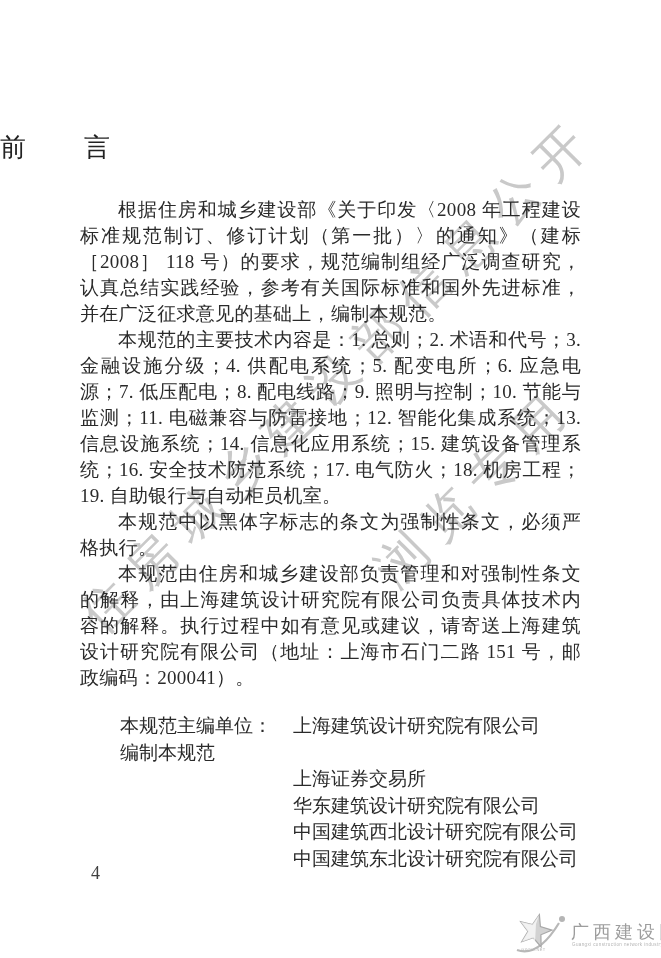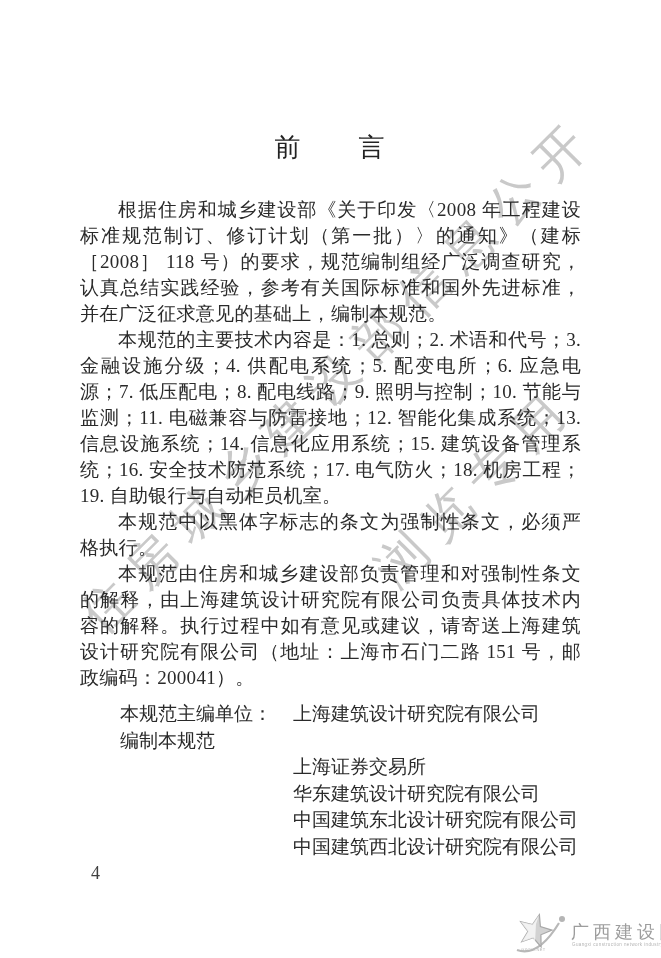--- a/index.html
+++ b/index.html
@@ -27,21 +27,21 @@
     line-height: 1;
   }
   .wm1 { left: -14px; top: 350px; }
   .wm2 { left: 347px; top: 462px; }
   
   .doc-title {
     position: absolute;
     top: 130px;
     left: 0;
     width: 100%;
-    text-align: center;
+    text-align: left;
     font-size: 26px;
     font-weight: 400;
     letter-spacing: 2px;
     color: #222222;
     z-index: 2;
   }
   
   .body-text {
     position: absolute;
     left: 80px;
@@ -50,21 +50,21 @@
     font-size: 19px;
     line-height: 26px;
     text-align: justify;
     z-index: 2;
   }
   .body-text p {
     text-indent: 2em;
     letter-spacing: 0.3px;
   }
   
-  .units { margin-top: 10px; }
+  .units { margin-top: 22px; }
   .unit-row { display: flex; line-height: 26.5px; }
   .unit-indent { width: 40px; flex: 0 0 40px; }
   .unit-label { width: 173px; flex: 0 0 173px; display: flex; justify-content: space-between; white-space: nowrap; }
   .unit-spacer { width: 213px; flex: 0 0 213px; }
   .unit-value { flex: 1; white-space: nowrap; }
   
   .page-number {
     position: absolute;
     left: 91px;
     top: 863px;
@@ -129,25 +129,25 @@
       <div class="unit-row">
         <span class="unit-spacer"></span>
         <span class="unit-value">上海证券交易所</span>
       </div>
       <div class="unit-row">
         <span class="unit-spacer"></span>
         <span class="unit-value">华东建筑设计研究院有限公司</span>
       </div>
       <div class="unit-row">
         <span class="unit-spacer"></span>
-        <span class="unit-value">中国建筑东北设计研究院有限公司</span>
+        <span class="unit-value">中国建筑西北设计研究院有限公司</span>
       </div>
       <div class="unit-row">
         <span class="unit-spacer"></span>
-        <span class="unit-value">中国建筑西北设计研究院有限公司</span>
+        <span class="unit-value">中国建筑东北设计研究院有限公司</span>
       </div>
     </div>
   </div>
 
   <div class="page-number">4</div>
 
   <div class="site-logo">
     <svg class="logo-star" width="52" height="46" viewBox="0 0 52 46">
       <path d="M2,40 C16,45 30,36 44,13" fill="none" stroke="#b8b8b8" stroke-width="2.2"></path>
       <polygon points="24.4,4.6 17.5,14.5 5.7,11.7 13,21.4 6.8,31.7 18.2,27.8 26.1,36.9 25.9,24.8 37,20.1 25.4,16.6" fill="#d2d2d2" stroke="#a8a8a8" stroke-width="1.2"></polygon>

